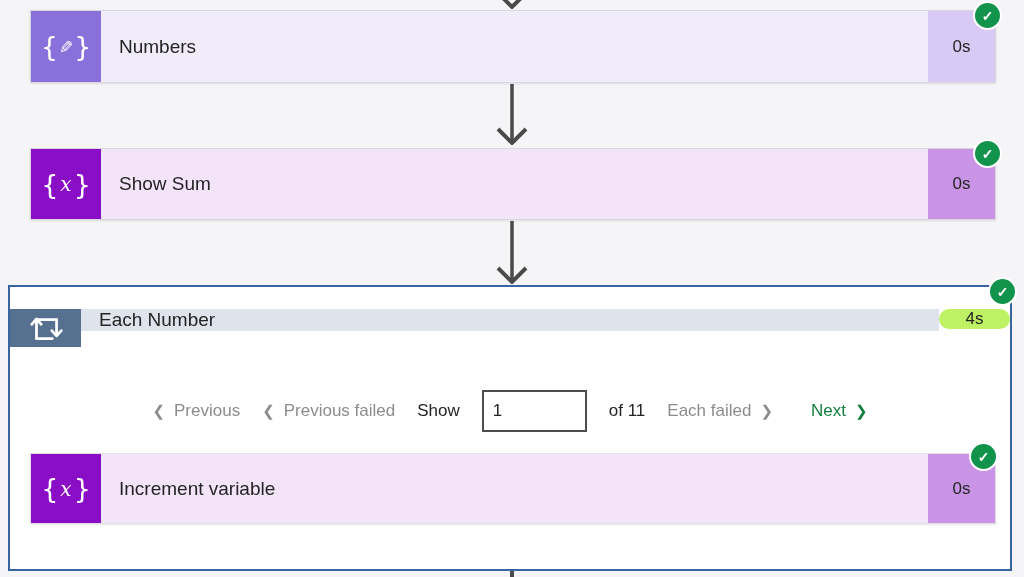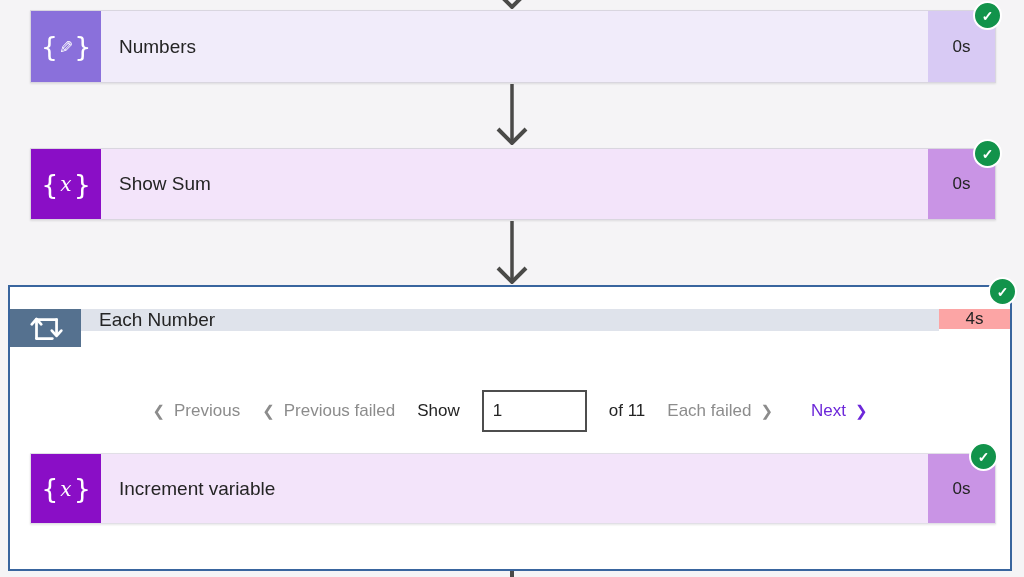--- a/index.html
+++ b/index.html
@@ -53,30 +53,30 @@
   
   .foreach-container{
     position:absolute;left:8px;top:285px;width:1004px;height:286px;
     background:#FFFFFF;border:2px solid #39659E;box-sizing:border-box;
   }
   .foreach-header{
     position:absolute;left:0;top:0;right:0;height:75px;display:flex;align-items:flex-start;margin-top:22px;
   }
   .foreach-header .icon-block{flex:0 0 71px;background:#55718F;}
   .foreach-header .card-body{background:#DFE3EB;}
-  .foreach-header .duration-block{flex:0 0 71px;background:#fca5a5;}
+  .foreach-header .duration-block{flex:0 0 71px;background:#bef264;border-radius:23px;}
   
   .pagination-row{
     position:absolute;left:0;right:0;top:100px;height:48px;
     display:flex;align-items:center;justify-content:center;gap:22px;
     font-size:17px;
   }
   .pager-btn{display:flex;align-items:center;gap:9px;color:#8C8C8C;cursor:default;}
   .pager-btn .chev{font-size:15px;font-weight:bold;font-family:"DejaVu Sans",sans-serif;}
-  .pager-next{color:#6d28d9;margin-left:16px;}
+  .pager-next{color:#15803d;margin-left:16px;}
   .show-group{display:flex;align-items:center;gap:22px;color:#242424;}
   .iteration-input{
     width:92px;height:38px;border:2px solid #4D4D4D;background:#fff;
     font-size:17px;font-family:"Liberation Sans",sans-serif;color:#242424;
     padding:0 0 0 9px;outline:none;
   }
   
   .arrow-stub{position:absolute;left:510px;top:571px;width:4px;height:6px;background:#4A4A48;}
 </style>
 </head>

